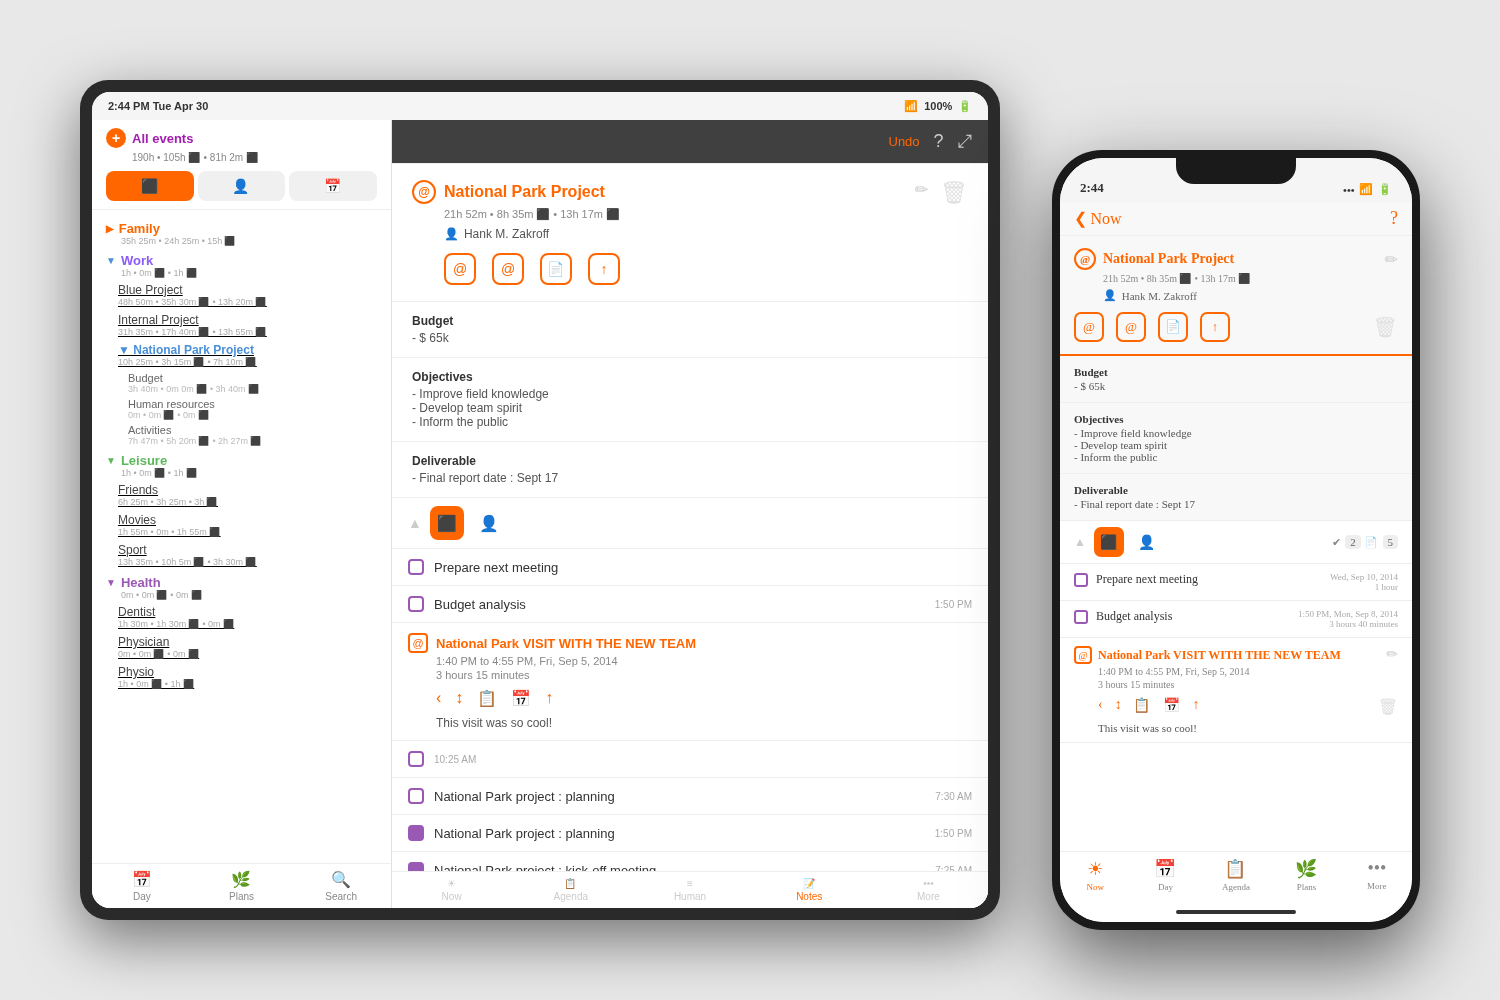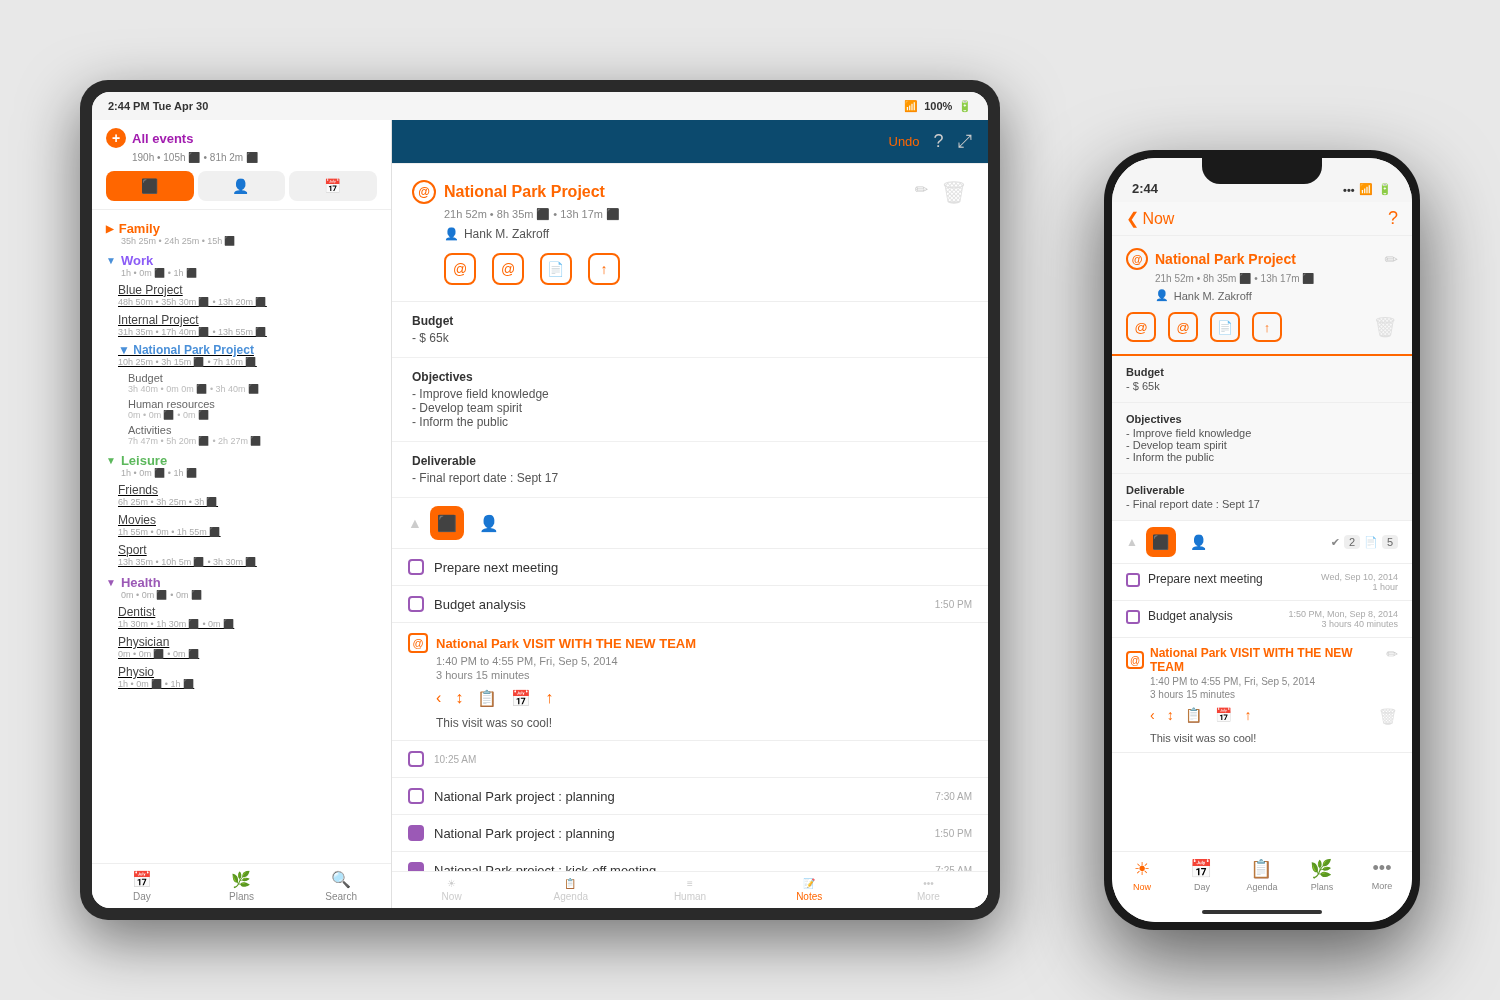--- a/index.html
+++ b/index.html
@@ -211,21 +211,21 @@
     
     .tablet-main {
       flex: 1;
       background: #fff;
       display: flex;
       flex-direction: column;
       overflow: hidden;
     }
     .tablet-toolbar {
       height: 44px;
-      background: #0c4a6e;
+      background: #404040;
       border-bottom: 1px solid #eee;
       display: flex;
       align-items: center;
       justify-content: flex-end;
       padding: 0 16px;
       gap: 14px;
       flex-shrink: 0;
     }
     .toolbar-btn {
       font-size: 13px;
@@ -435,26 +435,27 @@
       color: #555;
       margin-top: 8px;
       margin-left: 28px;
     }
 
     
     .phone {
       position: absolute;
       right: 30px;
       top: 100px;
-      width: 316px;
+      width: 368px;
       height: 780px;
       background: #1a1a1a;
       border-radius: 50px;
       box-shadow: 0 30px 80px rgba(0,0,0,0.6);
       overflow: hidden;
+      font-family: Liberation Serif, serif;
     }
     .phone-inner {
       position: absolute;
       top: 8px;
       left: 8px;
       right: 8px;
       bottom: 8px;
       background: #fff;
       border-radius: 44px;
       overflow: hidden;

